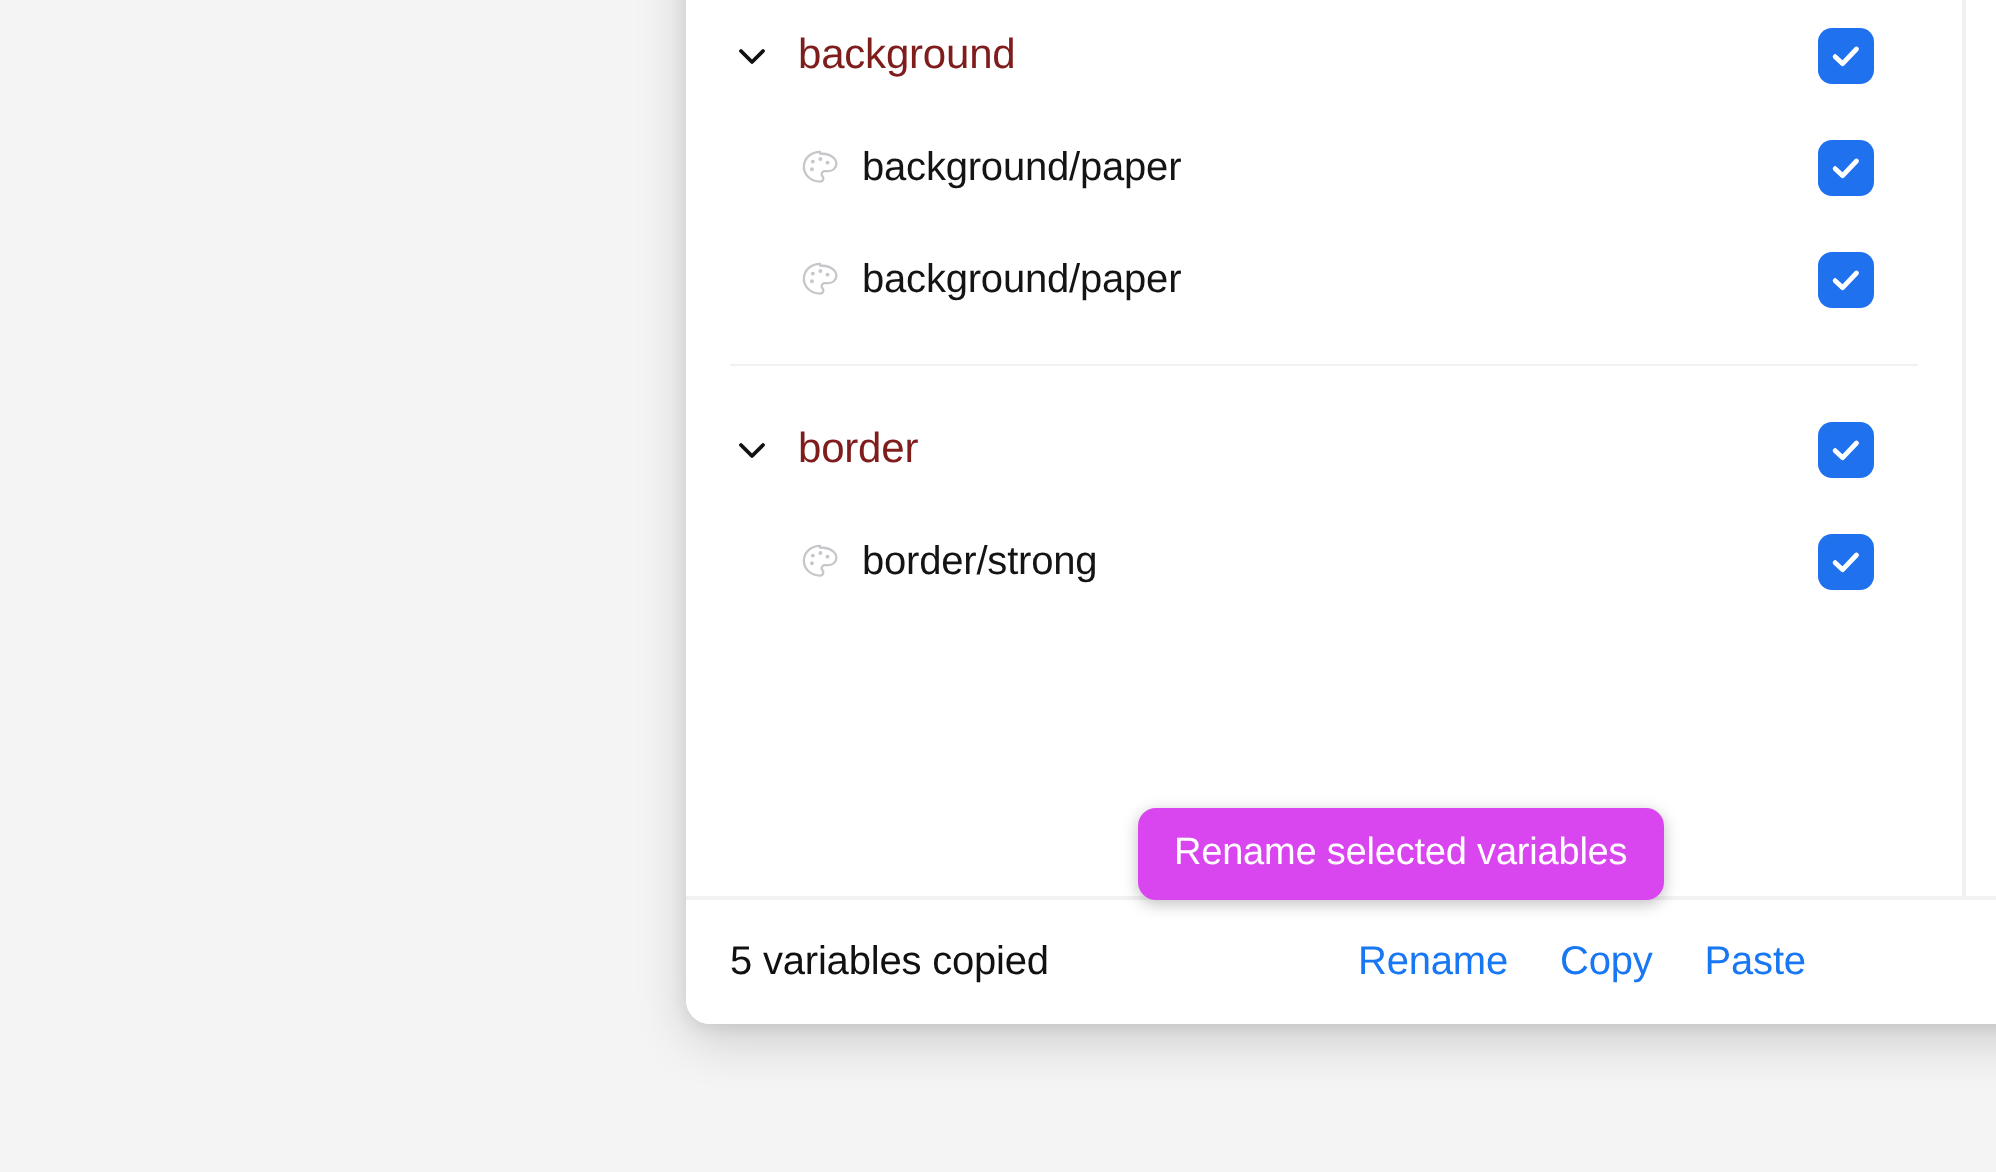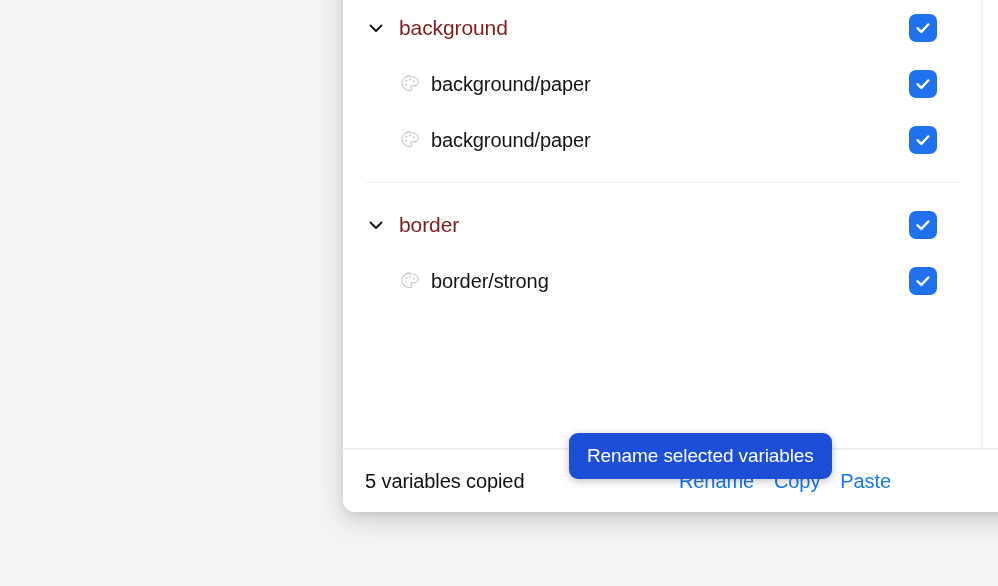--- a/index.html
+++ b/index.html
@@ -133,48 +133,47 @@
     color: #111111;
     letter-spacing: -0.1px;
     white-space: nowrap;
     text-align: right;
   }
   #footer-actions {
     position: absolute;
     left: 336px;
     display: flex;
     align-items: flex-end;
-    gap: 20px;
+    gap: 26px;
   }
   .action-link {
     font-size: 20px;
     color: #1877f2;
     cursor: pointer;
     white-space: nowrap;
     letter-spacing: -0.1px;
   }
 
   
   #tooltip {
     position: absolute;
     left: 569px;
     top: 404px;
     height: 46px;
     padding: 0 18px;
-    background: #1d4ed8;
+    background: #d946ef;
     color: #ffffff;
     border-radius: 9px;
     display: flex;
     align-items: center;
     font-size: 19px;
     letter-spacing: -0.1px;
     white-space: nowrap;
     z-index: 20;
     box-shadow: 0 2px 8px rgba(0,0,0,0.25);
-    margin-top: 29px;
   }
 </style>
 </head>
 <body>
 
 <div id="panel">
 
   <div id="column-divider"></div>
 
   <div id="variable-list">

